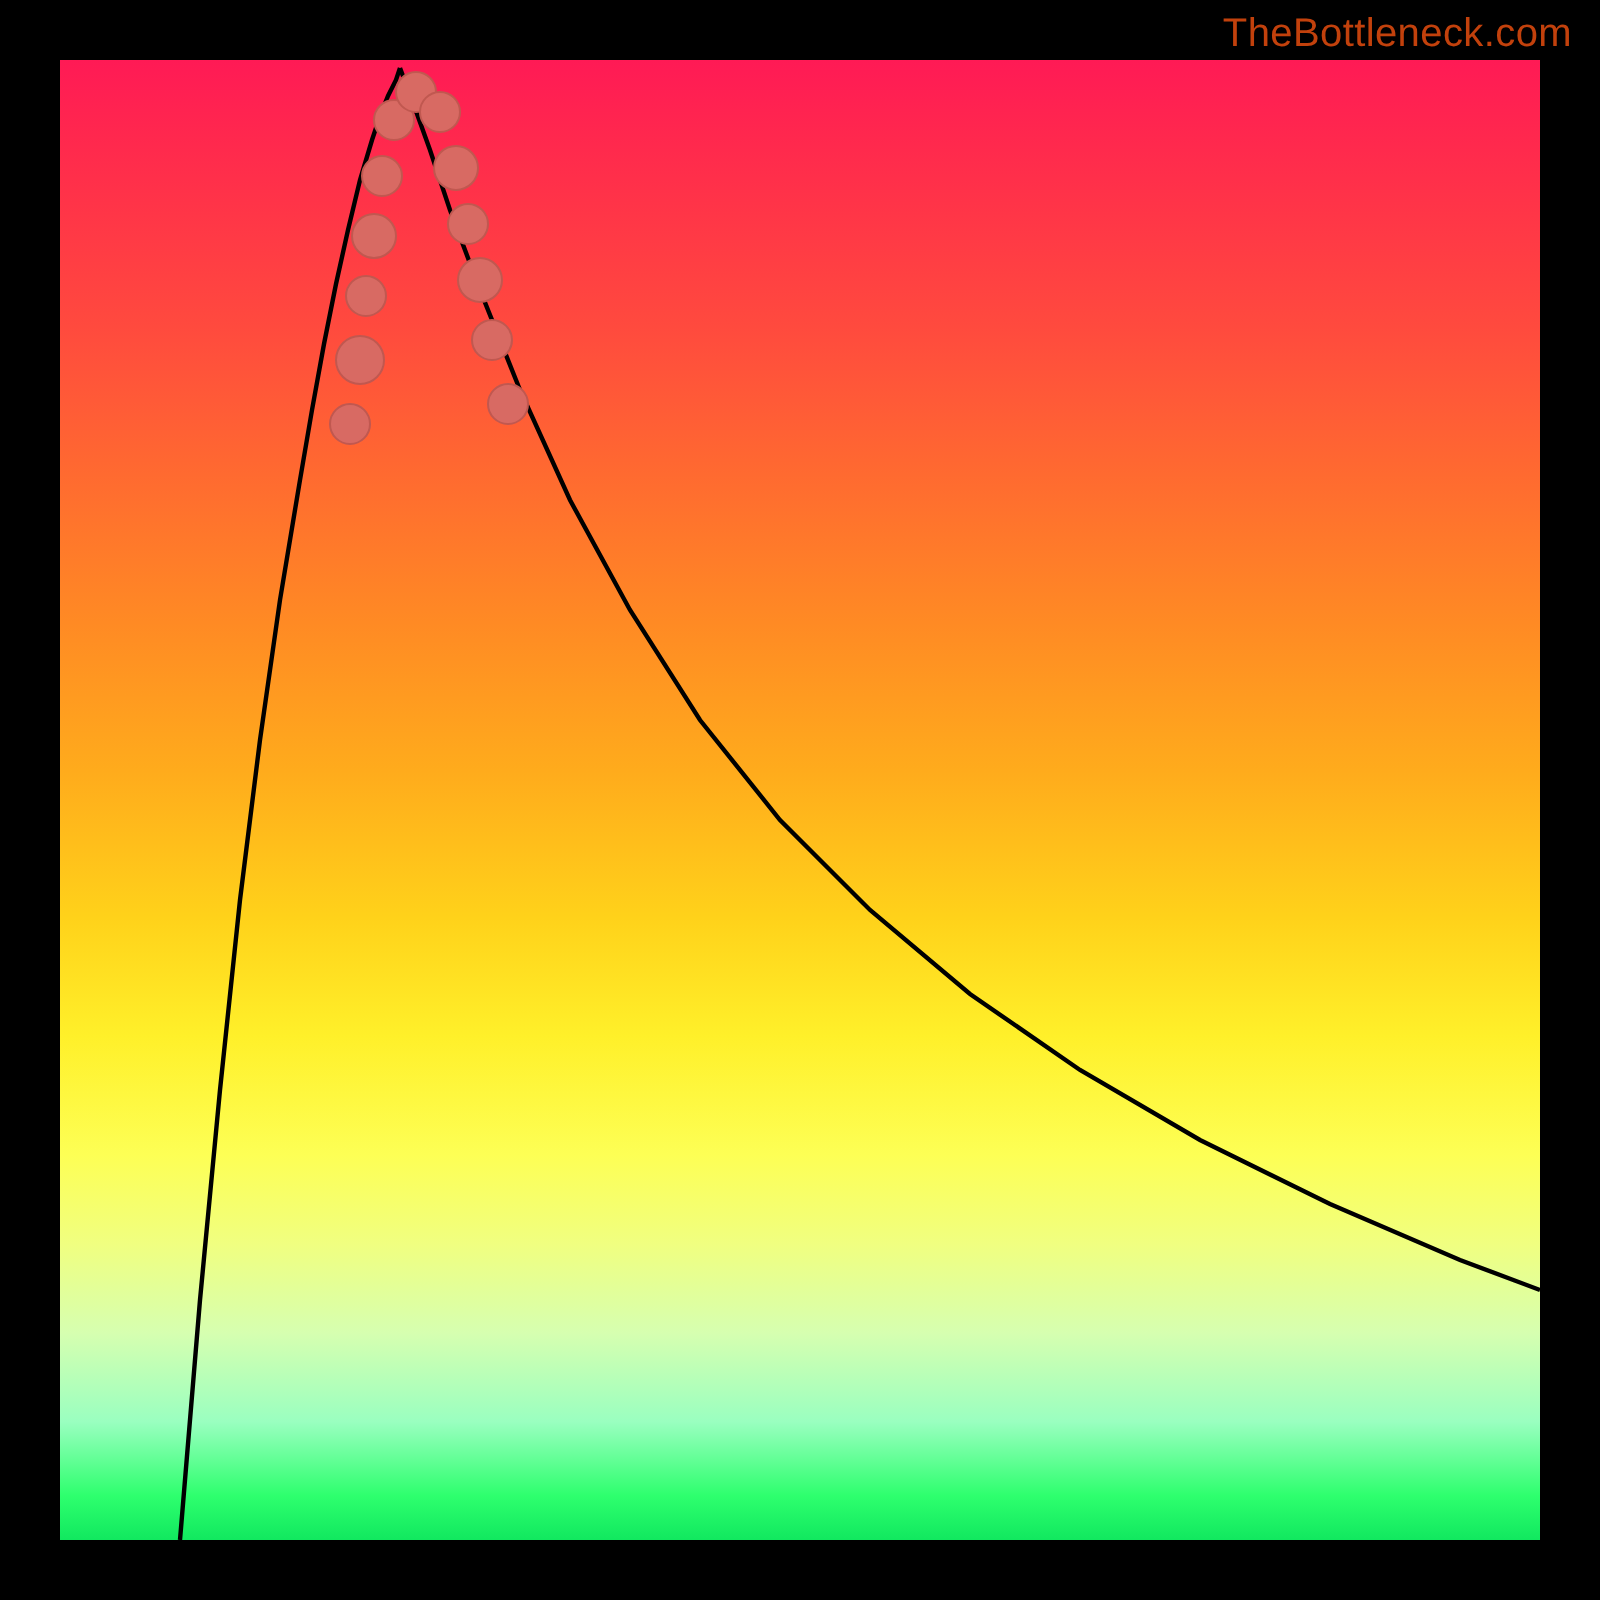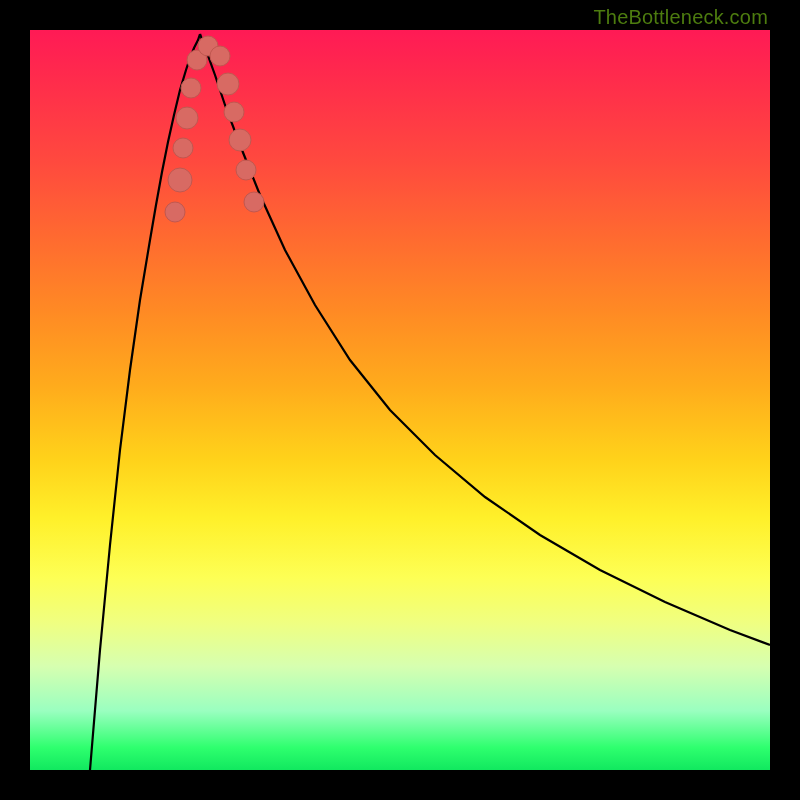--- a/index.html
+++ b/index.html
@@ -43,24 +43,24 @@
     position: absolute;
     inset: 0;
   }
   .dots {
     position: absolute;
     inset: 0;
   }
   .watermark {
     position: absolute;
     top: 6px;
-    right: 32px;
+    right: 14px;
     font-family: Arial, Helvetica, sans-serif;
     font-size: 20px;
-    color: #4d7c0f;
+    color: #c2410c;
     letter-spacing: 0.2px;
     user-select: none;
   }
 </style>
 </head>
 <body>
 
 <div class="frame">
   <div class="gradient"></div>
   <svg class="curves" viewBox="0 0 740 740" preserveAspectRatio="none">

